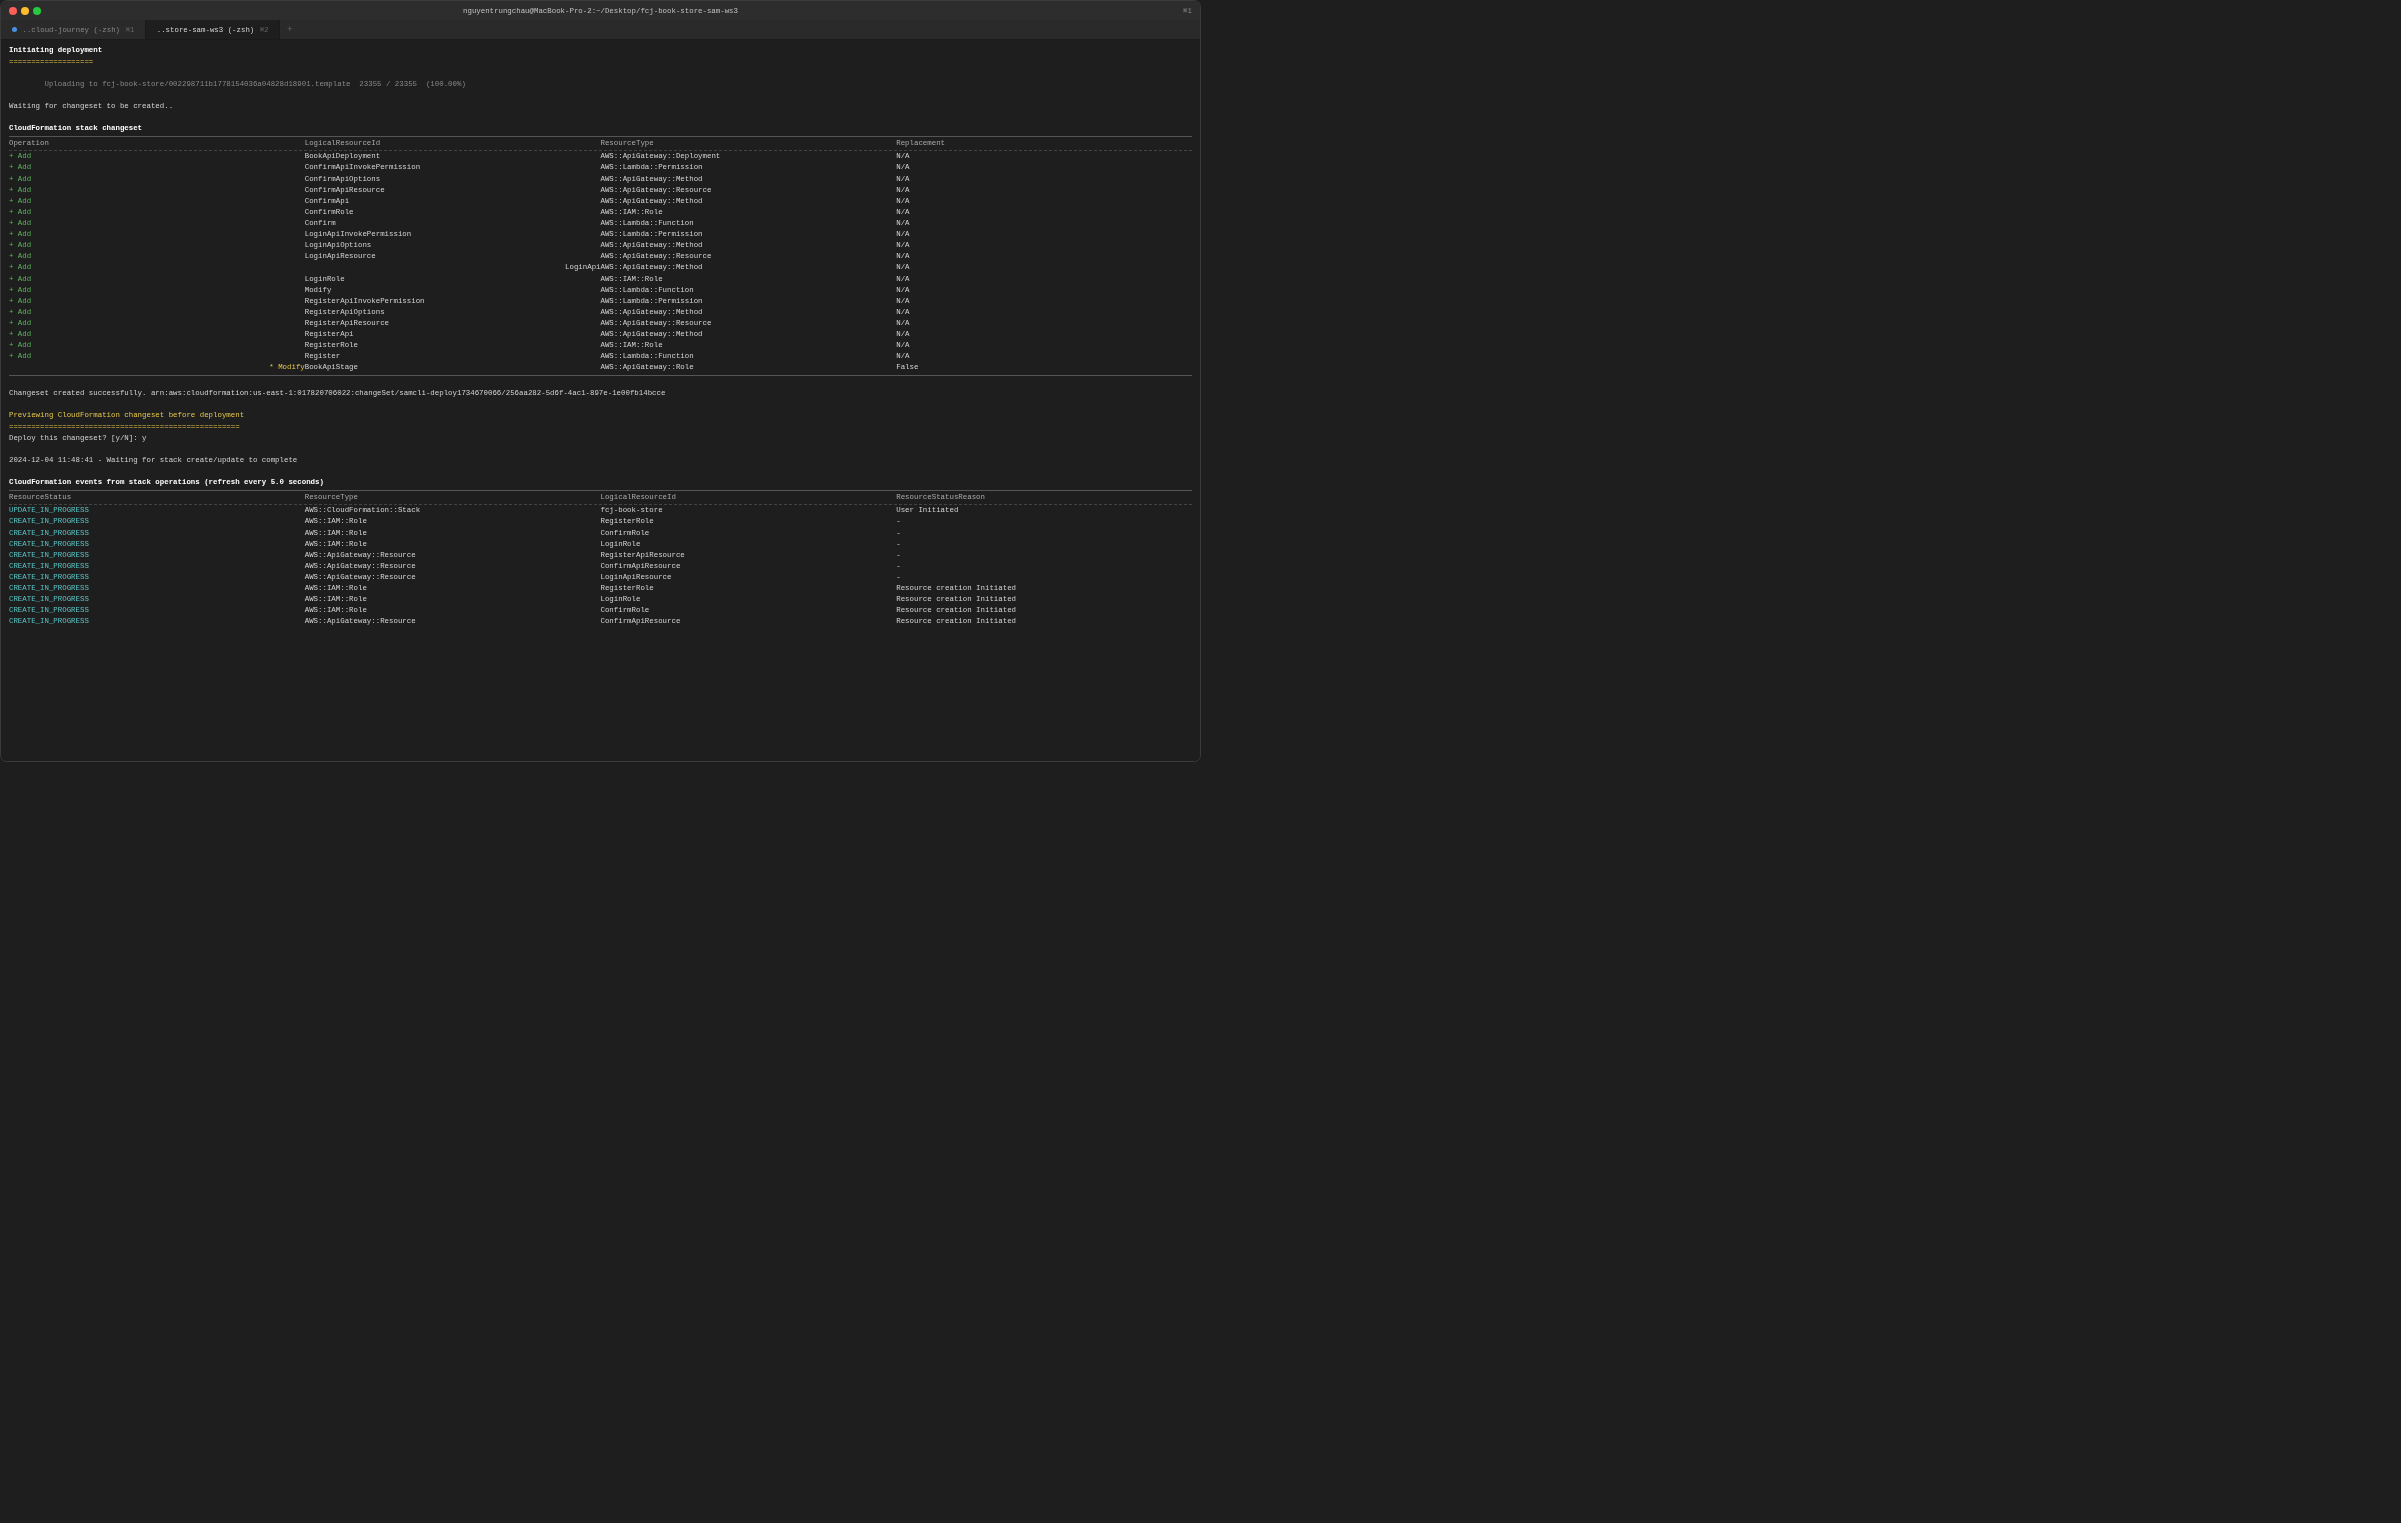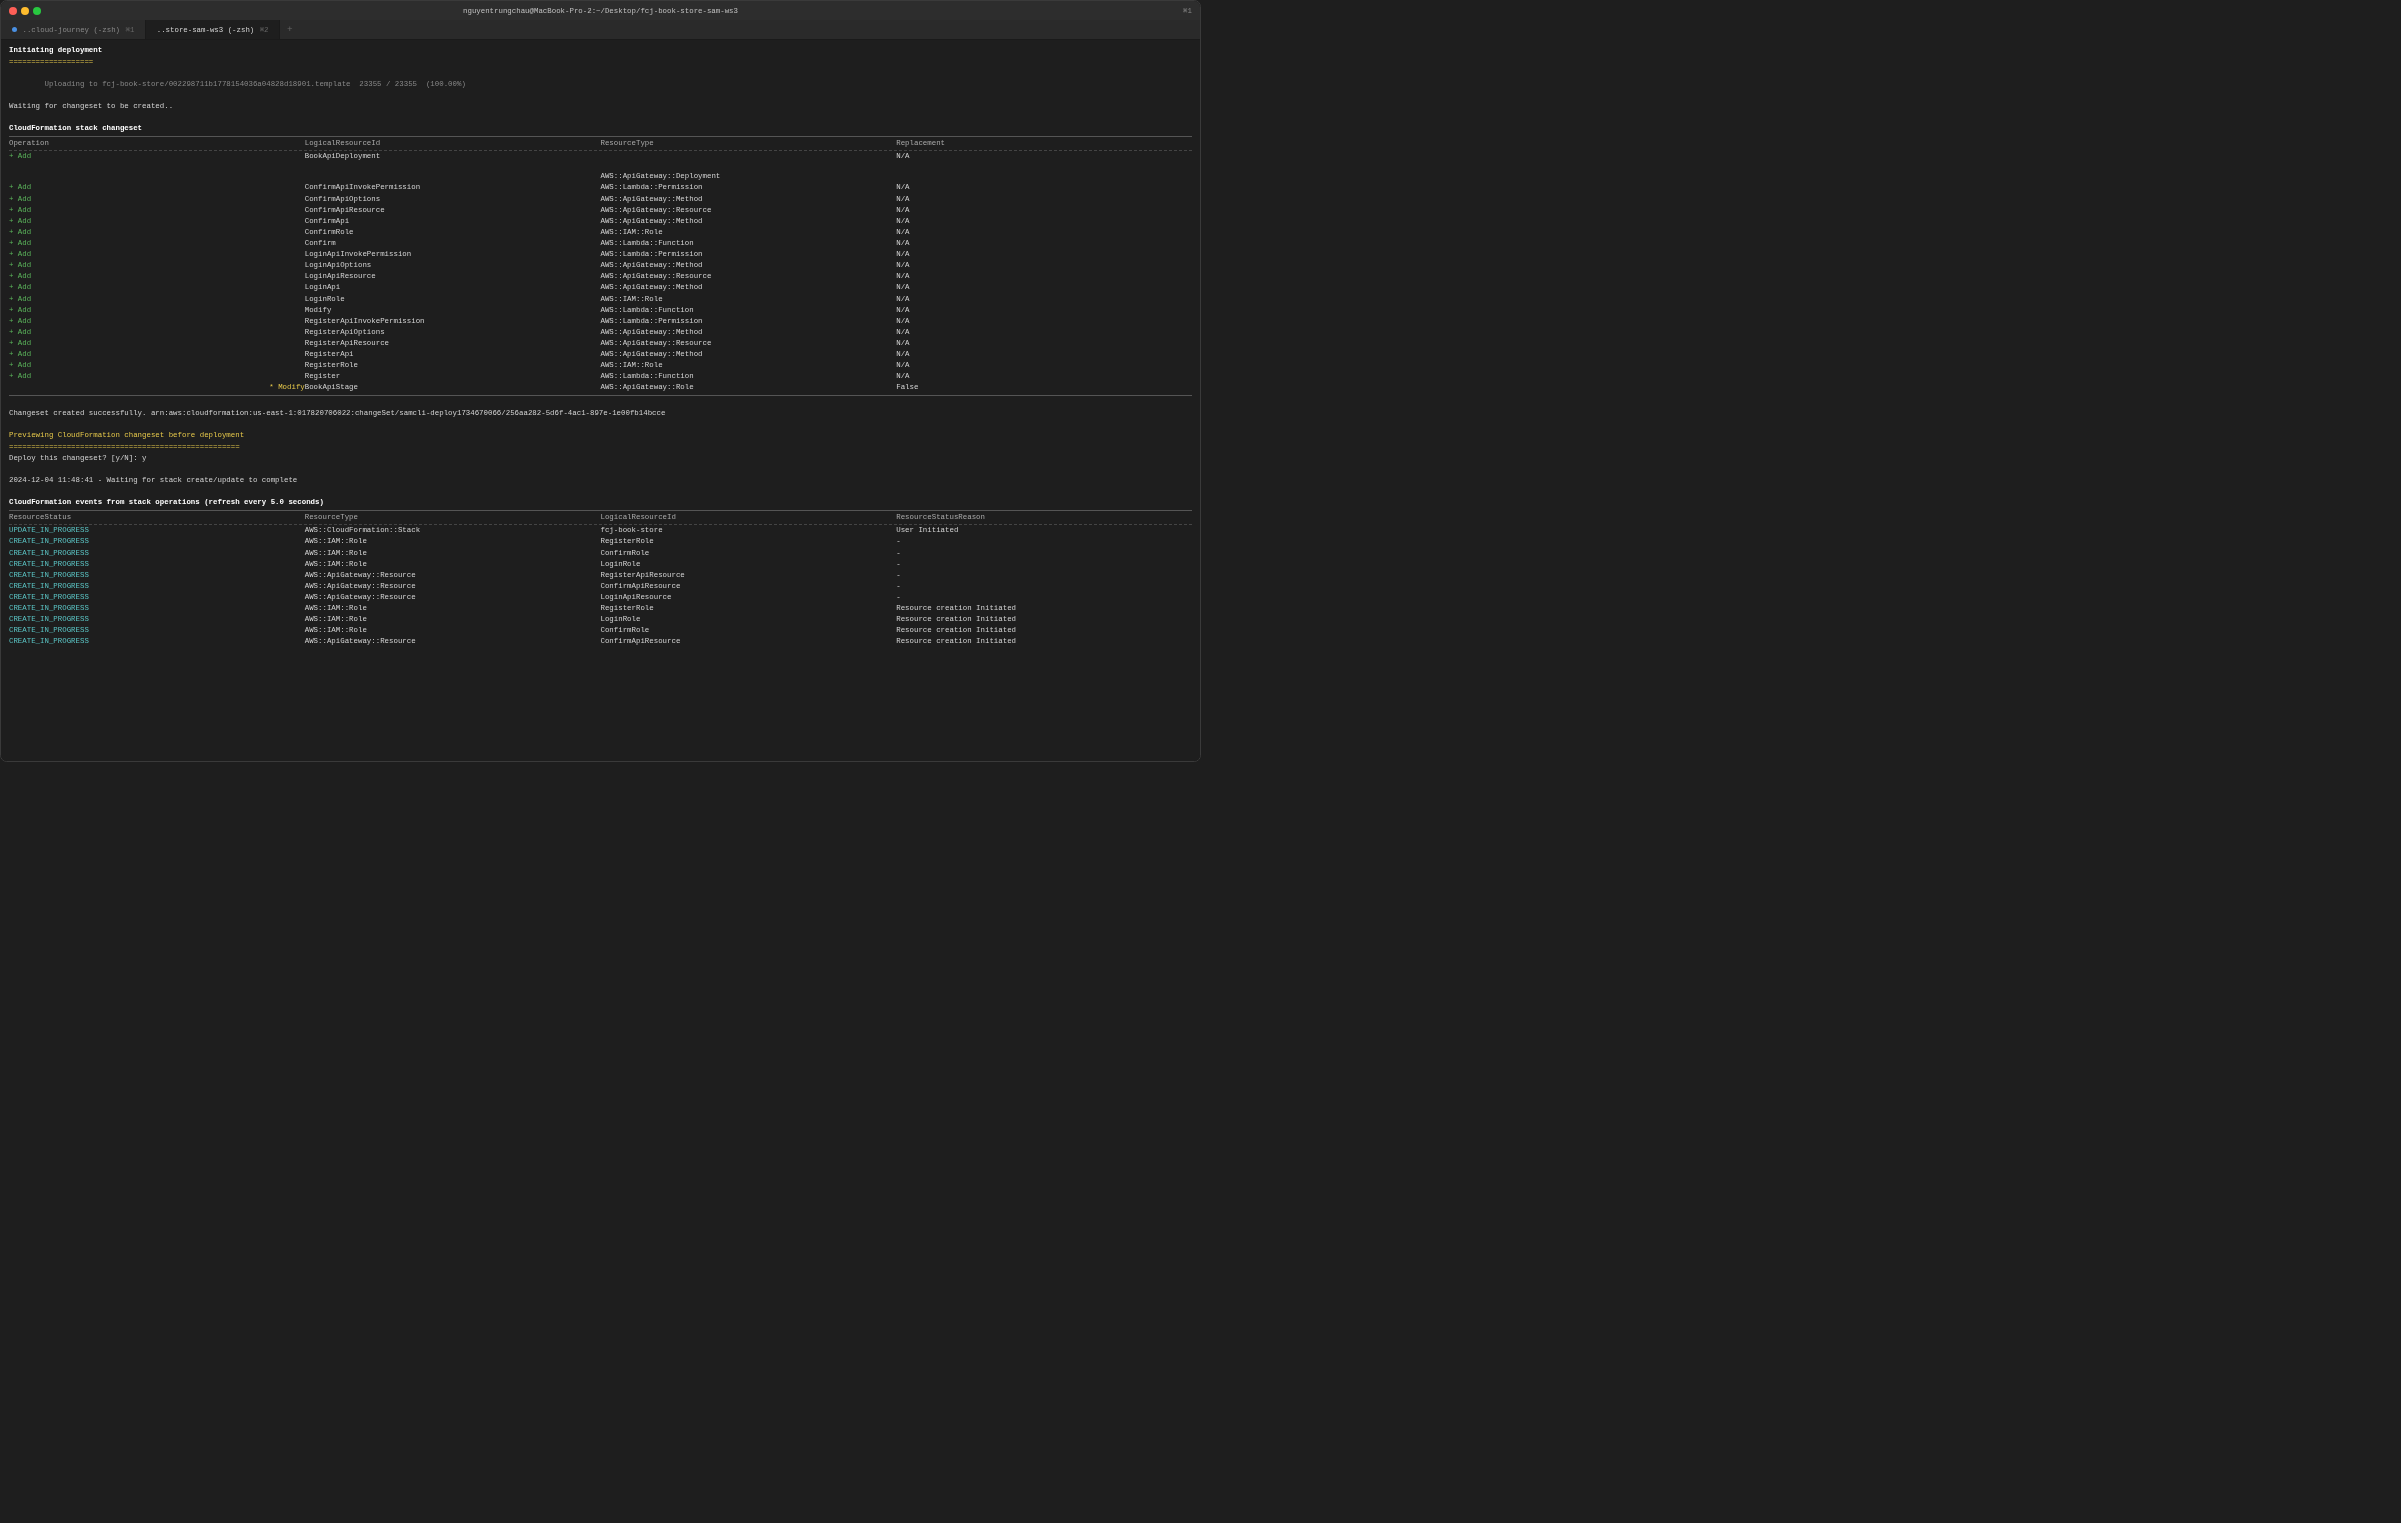--- a/index.html
+++ b/index.html
@@ -164,31 +164,31 @@
 
     <div class="line table-header" style="display:flex; gap:0;">
       <span style="display:inline-block; width:25%;">Operation</span>
       <span style="display:inline-block; width:25%;">LogicalResourceId</span>
       <span style="display:inline-block; width:25%;">ResourceType</span>
       <span style="display:inline-block; width:25%;">Replacement</span>
     </div>
     <div class="line separator" style="color:#555; border-top: 0.7px dashed #444; margin: 0.7px 0;"></div>
 
     <div id="table1-rows">
-        <div class="line" style="display: flex;"><span style="display: inline-block; width: 25%; color: rgb(92, 184, 92);">+ Add</span><span style="display: inline-block; width: 25%;">BookApiDeployment</span><span style="display: inline-block; width: 25%; margin-top: 20px;">AWS::ApiGateway::Deployment</span><span style="display: inline-block; width: 25%;">N/A</span></div>
+        <div class="line" style="display: flex;"><span style="display: inline-block; width: 25%; color: rgb(92, 184, 92);">+ Add</span><span style="display: inline-block; width: 25%;">BookApiDeployment</span><span style="display: inline-block; width: 25%;">AWS::ApiGateway::Deployment</span><span style="display: inline-block; width: 25%;">N/A</span></div>
         <div class="line" style="display: flex;"><span style="display: inline-block; width: 25%; color: rgb(92, 184, 92);">+ Add</span><span style="display: inline-block; width: 25%;">ConfirmApiInvokePermission</span><span style="display: inline-block; width: 25%;">AWS::Lambda::Permission</span><span style="display: inline-block; width: 25%;">N/A</span></div>
         <div class="line" style="display: flex;"><span style="display: inline-block; width: 25%; color: rgb(92, 184, 92);">+ Add</span><span style="display: inline-block; width: 25%;">ConfirmApiOptions</span><span style="display: inline-block; width: 25%;">AWS::ApiGateway::Method</span><span style="display: inline-block; width: 25%;">N/A</span></div>
         <div class="line" style="display: flex;"><span style="display: inline-block; width: 25%; color: rgb(92, 184, 92);">+ Add</span><span style="display: inline-block; width: 25%;">ConfirmApiResource</span><span style="display: inline-block; width: 25%;">AWS::ApiGateway::Resource</span><span style="display: inline-block; width: 25%;">N/A</span></div>
         <div class="line" style="display: flex;"><span style="display: inline-block; width: 25%; color: rgb(92, 184, 92);">+ Add</span><span style="display: inline-block; width: 25%;">ConfirmApi</span><span style="display: inline-block; width: 25%;">AWS::ApiGateway::Method</span><span style="display: inline-block; width: 25%;">N/A</span></div>
         <div class="line" style="display: flex;"><span style="display: inline-block; width: 25%; color: rgb(92, 184, 92);">+ Add</span><span style="display: inline-block; width: 25%;">ConfirmRole</span><span style="display: inline-block; width: 25%;">AWS::IAM::Role</span><span style="display: inline-block; width: 25%;">N/A</span></div>
         <div class="line" style="display: flex;"><span style="display: inline-block; width: 25%; color: rgb(92, 184, 92);">+ Add</span><span style="display: inline-block; width: 25%;">Confirm</span><span style="display: inline-block; width: 25%;">AWS::Lambda::Function</span><span style="display: inline-block; width: 25%;">N/A</span></div>
         <div class="line" style="display: flex;"><span style="display: inline-block; width: 25%; color: rgb(92, 184, 92);">+ Add</span><span style="display: inline-block; width: 25%;">LoginApiInvokePermission</span><span style="display: inline-block; width: 25%;">AWS::Lambda::Permission</span><span style="display: inline-block; width: 25%;">N/A</span></div>
         <div class="line" style="display: flex;"><span style="display: inline-block; width: 25%; color: rgb(92, 184, 92);">+ Add</span><span style="display: inline-block; width: 25%;">LoginApiOptions</span><span style="display: inline-block; width: 25%;">AWS::ApiGateway::Method</span><span style="display: inline-block; width: 25%;">N/A</span></div>
         <div class="line" style="display: flex;"><span style="display: inline-block; width: 25%; color: rgb(92, 184, 92);">+ Add</span><span style="display: inline-block; width: 25%;">LoginApiResource</span><span style="display: inline-block; width: 25%;">AWS::ApiGateway::Resource</span><span style="display: inline-block; width: 25%;">N/A</span></div>
-        <div class="line" style="display: flex;"><span style="display: inline-block; width: 25%; color: rgb(92, 184, 92);">+ Add</span><span style="display: inline-block; width: 25%;">LoginApi</span><span style="display: inline-block; width: 25%;">AWS::ApiGateway::Method</span><span style="display: inline-block; width: 25%;">N/A</span></div>
+        <div class="line" style="display: flex;"><span style="display: inline-block; width: 25%; color: rgb(92, 184, 92);">+ Add</span><span style="display: inline-block; width: 25%; text-align: right;">LoginApi</span><span style="display: inline-block; width: 25%;">AWS::ApiGateway::Method</span><span style="display: inline-block; width: 25%;">N/A</span></div>
         <div class="line" style="display: flex;"><span style="display: inline-block; width: 25%; color: rgb(92, 184, 92);">+ Add</span><span style="display: inline-block; width: 25%;">LoginRole</span><span style="display: inline-block; width: 25%;">AWS::IAM::Role</span><span style="display: inline-block; width: 25%;">N/A</span></div>
         <div class="line" style="display: flex;"><span style="display: inline-block; width: 25%; color: rgb(92, 184, 92);">+ Add</span><span style="display: inline-block; width: 25%;">Modify</span><span style="display: inline-block; width: 25%;">AWS::Lambda::Function</span><span style="display: inline-block; width: 25%;">N/A</span></div>
         <div class="line" style="display: flex;"><span style="display: inline-block; width: 25%; color: rgb(92, 184, 92);">+ Add</span><span style="display: inline-block; width: 25%;">RegisterApiInvokePermission</span><span style="display: inline-block; width: 25%;">AWS::Lambda::Permission</span><span style="display: inline-block; width: 25%;">N/A</span></div>
         <div class="line" style="display: flex;"><span style="display: inline-block; width: 25%; color: rgb(92, 184, 92);">+ Add</span><span style="display: inline-block; width: 25%; font-family: Liberation Mono, monospace;">RegisterApiOptions</span><span style="display: inline-block; width: 25%;">AWS::ApiGateway::Method</span><span style="display: inline-block; width: 25%;">N/A</span></div>
         <div class="line" style="display: flex;"><span style="display: inline-block; width: 25%; color: rgb(92, 184, 92);">+ Add</span><span style="display: inline-block; width: 25%;">RegisterApiResource</span><span style="display: inline-block; width: 25%;">AWS::ApiGateway::Resource</span><span style="display: inline-block; width: 25%;">N/A</span></div>
         <div class="line" style="display: flex;"><span style="display: inline-block; width: 25%; color: rgb(92, 184, 92);">+ Add</span><span style="display: inline-block; width: 25%;">RegisterApi</span><span style="display: inline-block; width: 25%;">AWS::ApiGateway::Method</span><span style="display: inline-block; width: 25%;">N/A</span></div>
         <div class="line" style="display: flex;"><span style="display: inline-block; width: 25%; color: rgb(92, 184, 92);">+ Add</span><span style="display: inline-block; width: 25%;">RegisterRole</span><span style="display: inline-block; width: 25%;">AWS::IAM::Role</span><span style="display: inline-block; width: 25%;">N/A</span></div>
         <div class="line" style="display: flex;"><span style="display: inline-block; width: 25%; color: rgb(92, 184, 92);">+ Add</span><span style="display: inline-block; width: 25%;">Register</span><span style="display: inline-block; width: 25%;">AWS::Lambda::Function</span><span style="display: inline-block; width: 25%;">N/A</span></div>
         <div class="line" style="display: flex;"><span style="display: inline-block; width: 25%; color: rgb(230, 200, 74); text-align: right;">* Modify</span><span style="display: inline-block; width: 25%;">BookApiStage</span><span style="display: inline-block; width: 25%;">AWS::ApiGateway::Role</span><span style="display: inline-block; width: 25%;">False</span></div>
       </div>

